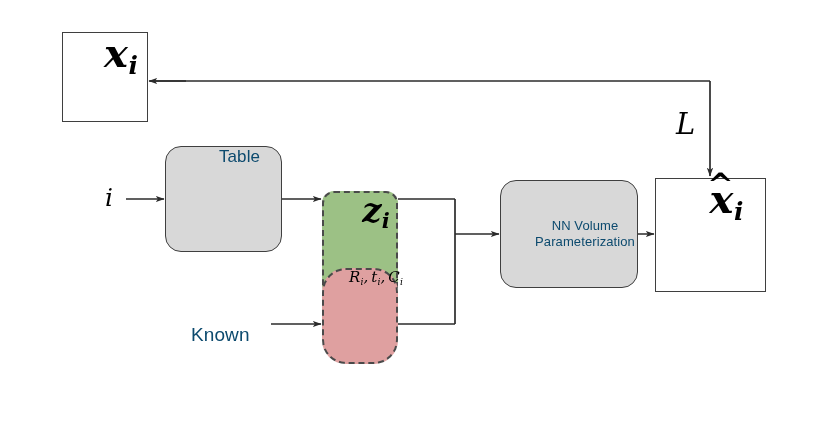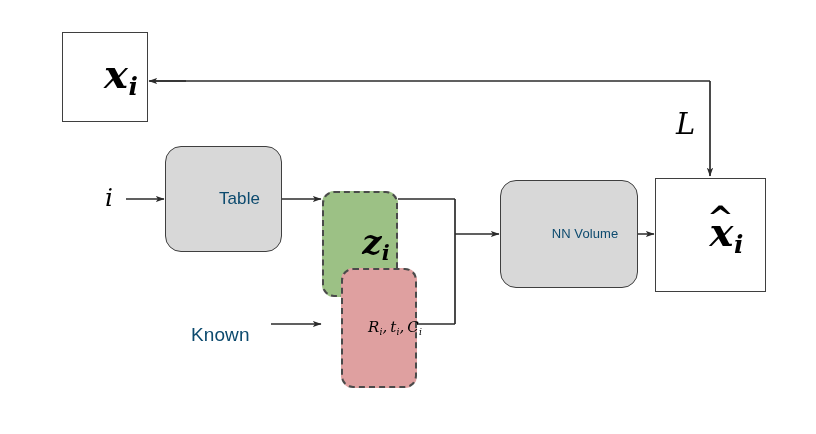--- a/index.html
+++ b/index.html
@@ -20,21 +20,20 @@
     left: 0;
     top: 0;
     width: 816px;
     height: 434px;
     pointer-events: none;
   }
   .node {
     position: absolute;
     box-sizing: border-box;
     display: flex;
-    align-items: center;
     justify-content: center;
     text-align: center;
     padding-left: 32px;
   }
   
   .node.square {
     background: #ffffff;
     border: 1.6px solid #3f3f3f;
     border-radius: 0;
   }
@@ -169,26 +168,27 @@
   <div class="node process" style="left:165px; top:146px; width:117px; height:106px;">
     <span class="label-plain">Table</span>
   </div>
 
   <div class="node dashed green" style="left:322px; top:144px; width:76px; height:106px;margin-top:47px;">
     <span class="math mid"><span>z</span><span class="sub">i</span></span>
   </div>
 
   <div class="free-label label-plain" style="left:191px; top:323px; font-size:19px;">Known</div>
 
-  <div class="node dashed red" style="left:341px; top:268px; width:76px; height:120px;">
+  <div class="node dashed red" style="left:322px; top:268px; width:76px; height:96px;border-radius:24px;">
     <span class="math tiny"><span>R</span><span class="sub">i</span>, <span>t</span><span class="sub">i</span>, <span>C</span><span class="sub">i</span></span>
   </div>
 
   <div class="node process" style="left:500px; top:180px; width:138px; height:108px; flex-direction:column;">
     <span class="label-plain small">NN Volume</span>
+    <span class="label-plain small">Parameterization</span>
   </div>
 
   <div class="node square" style="left:655px; top:178px; width:111px; height:114px;">
     <span class="math big"><span class="hat-wrap"><span class="hat">^</span><span>x</span></span><span class="sub">i</span></span>
   </div>
 
   <div class="free-label math script" style="left:676px; top:110px;">L</div>
 
 </div>
 

